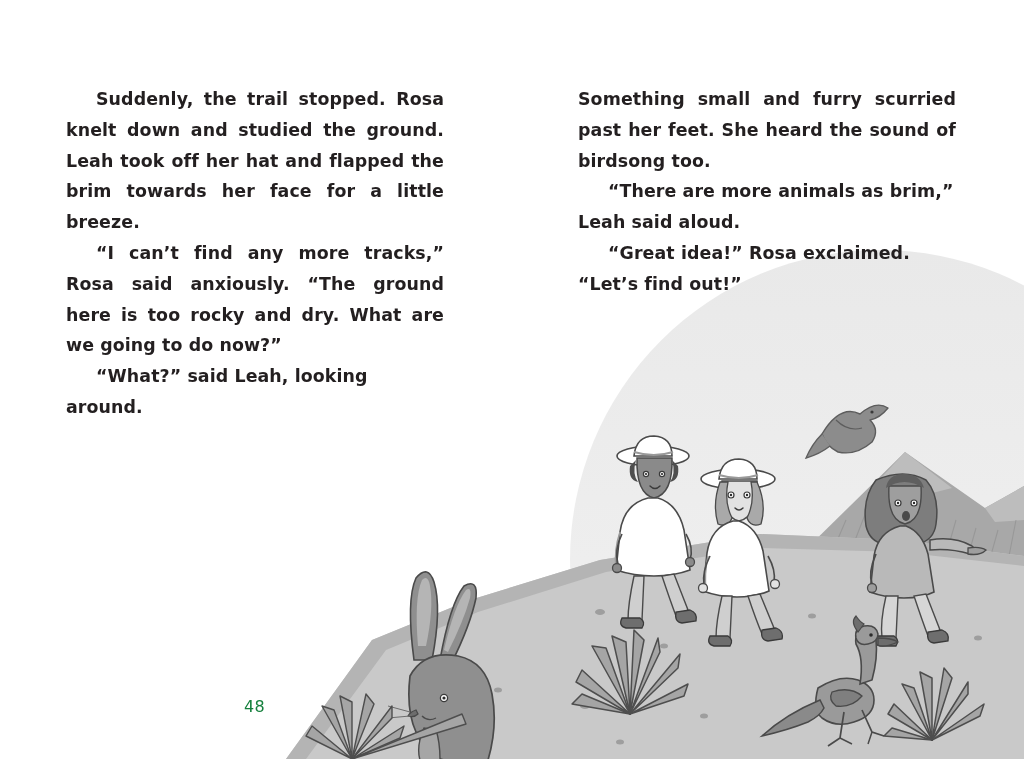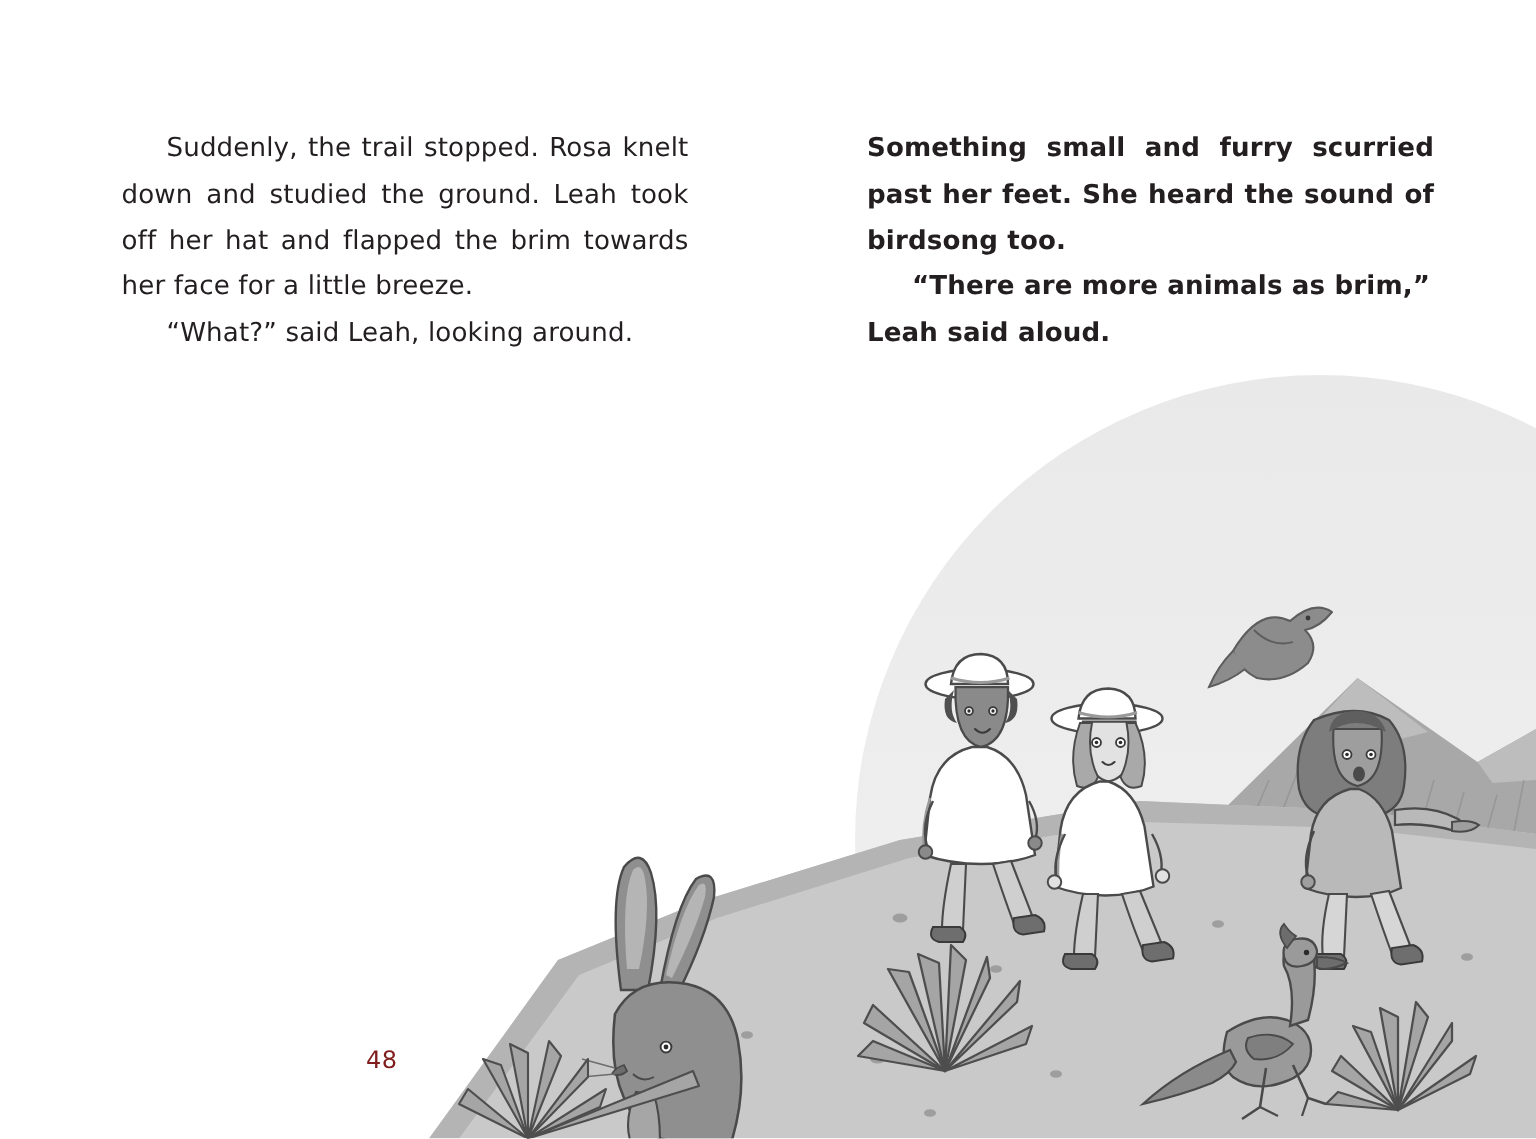--- a/index.html
+++ b/index.html
@@ -43,39 +43,39 @@
   .col {
     position: absolute;
     top: 84px;
     width: 378px;
     font-size: 17.4px;
     line-height: 30.8px;
     text-align: justify;
     color: #231f20;
     letter-spacing: 0.1px;
   }
-  .col-left { left: 81px; }
+  .col-left { left: 66px; font-weight: bold; }
   .col-right { left: 578px; font-weight: bold; }
 
   .col p {
     margin: 0;
   }
   .col p.indent {
     text-indent: 30px;
   }
   .col p.last-line-left {
     text-align: left;
   }
 
   .page-number {
     position: absolute;
     left: 244px;
     top: 697px;
     font-size: 16px;
-    color: #7f1d1d;
+    color: #15803d;
     letter-spacing: 0.3px;
   }
 </style>
 </head>
 <body>
 
 <div class="page">
 
   <svg class="illustration" viewBox="0 0 1024 759" xmlns="http://www.w3.org/2000/svg">
     <defs>
@@ -291,25 +291,27 @@
         <path d="M352 759 L462 714 L466 724 Z"></path>
         <path d="M352 759 L306 736 L312 726 Z"></path>
       </g>
     </g>
   </svg>
 
   <div class="columns">
 
     <div class="col col-left">
       <p class="indent">Suddenly, the trail stopped. Rosa knelt down and studied the ground. Leah took off her hat and flapped the brim towards her face for a little breeze.</p>
+      <p class="indent">“I can’t find any more tracks,” Rosa said anxiously. “The ground here is too rocky and dry. What are we going to do now?”</p>
       <p class="indent last-line-left">“What?” said Leah, looking around.</p>
     </div>
 
     <div class="col col-right">
       <p>Something small and furry scurried past her feet. She heard the sound of birdsong too.</p>
       <p class="indent last-line-left">“There are more animals as brim,” Leah said aloud.</p>
+      <p class="indent last-line-left">“Great idea!” Rosa exclaimed. “Let’s find out!”</p>
     </div>
 
   </div>
 
   <div class="page-number">48</div>
 
 </div>
 
 </body></html>

